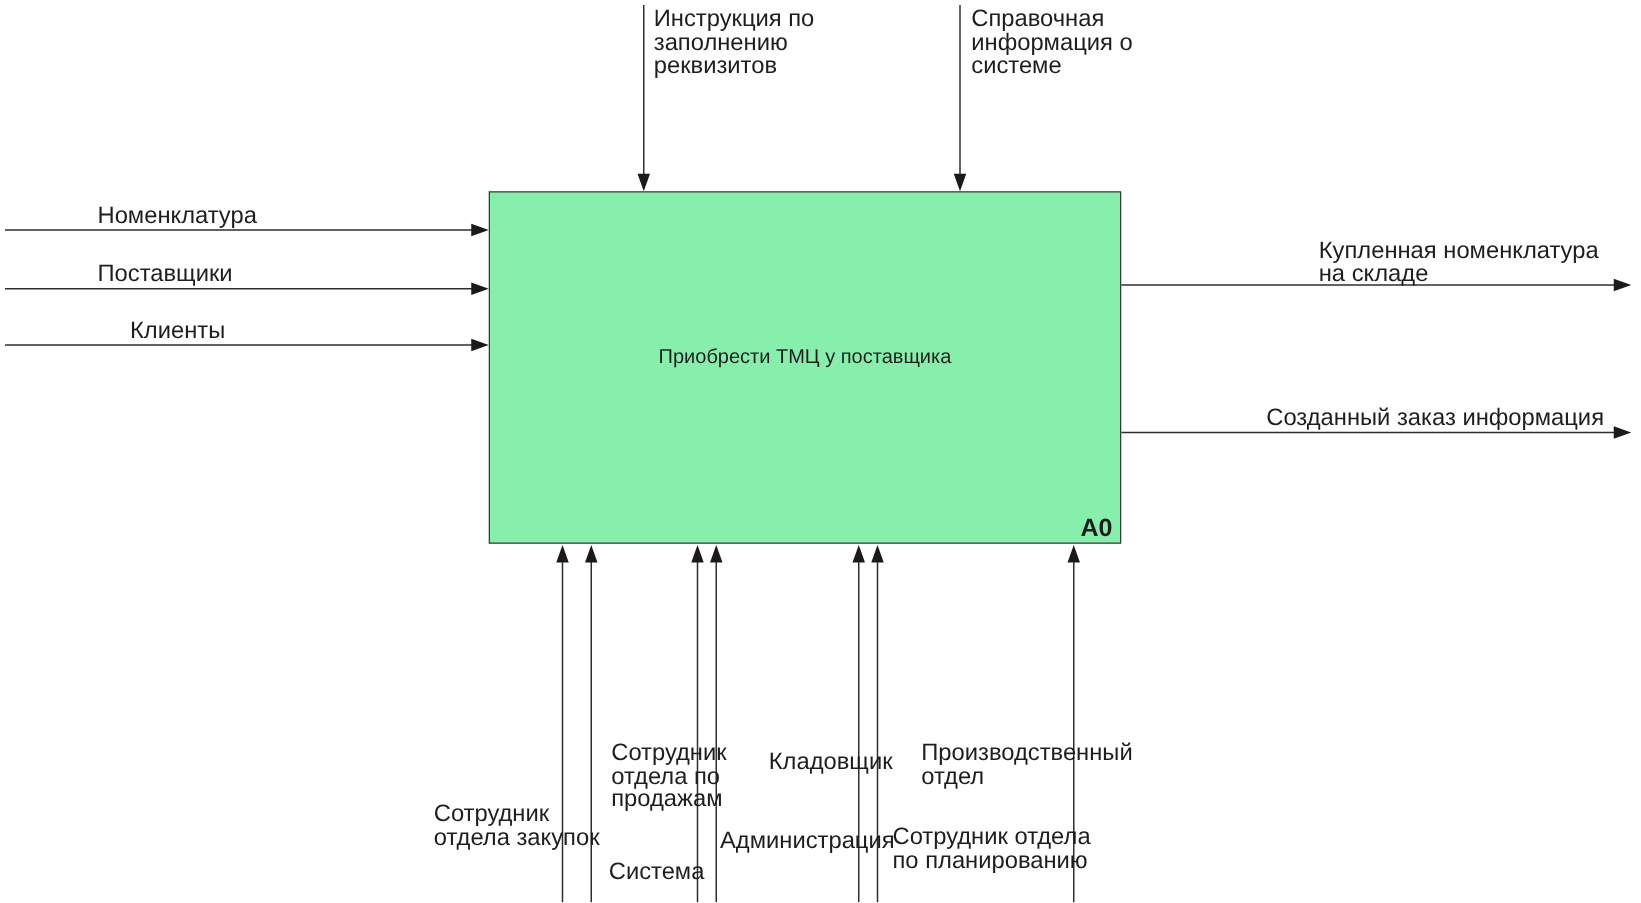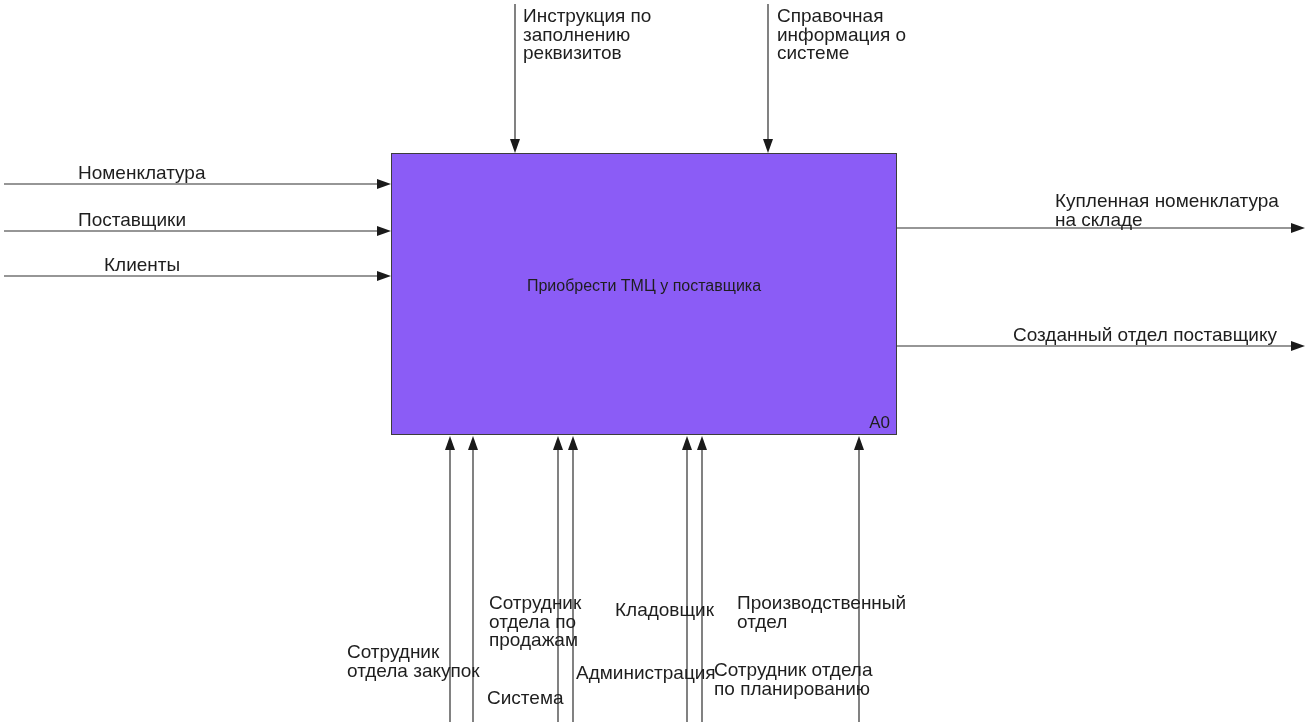--- a/index.html
+++ b/index.html
@@ -32,38 +32,39 @@
     stroke: none;
   }
   .activity-box {
     position: absolute;
     left: 391px;
     top: 153px;
     width: 506px;
     height: 282px;
     border: 1px solid #3c3c3c;
     box-sizing: border-box;
-    background: #8b5cf6;
+    background: #86efac;
   }
   .activity-title {
     position: absolute;
     left: 0;
     right: 0;
     top: 122px;
     text-align: center;
     font-size: 16px;
     line-height: 20px;
     white-space: nowrap;
   }
   .activity-code {
     position: absolute;
     right: 6px;
     bottom: 2px;
-    font-size: 17px;
+    font-size: 20px;
     line-height: 18px;
+    font-weight: bold;
   }
   .label {
     position: absolute;
     font-size: 19px;
     line-height: 18.5px;
     white-space: pre-line;
   }
 </style>
 </head>
 <body>
@@ -144,21 +145,21 @@
 
   <div class="label" style="left:523px; top:7px;">Инструкция по
 заполнению
 реквизитов</div>
   <div class="label" style="left:777px; top:7px;">Справочная
 информация о
 системе</div>
 
   <div class="label" style="left:1023px; top:192px;margin-left:32px;">Купленная номенклатура
 на складе</div>
-  <div class="label" style="left:1013px; top:326px;">Созданный отдел поставщику</div>
+  <div class="label" style="left:1013px; top:326px;">Созданный заказ информация</div>
 
   <div class="label" style="left:347px; top:643px;">Сотрудник
 отдела закупок</div>
   <div class="label" style="left:489px; top:594px;">Сотрудник
 отдела по
 продажам</div>
   <div class="label" style="left:487px; top:689px;">Система</div>
   <div class="label" style="left:615px; top:601px;">Кладовщик</div>
   <div class="label" style="left:564px; top:664px;margin-left:12px;">Администрация</div>
   <div class="label" style="left:714px; top:661px;">Сотрудник отдела

